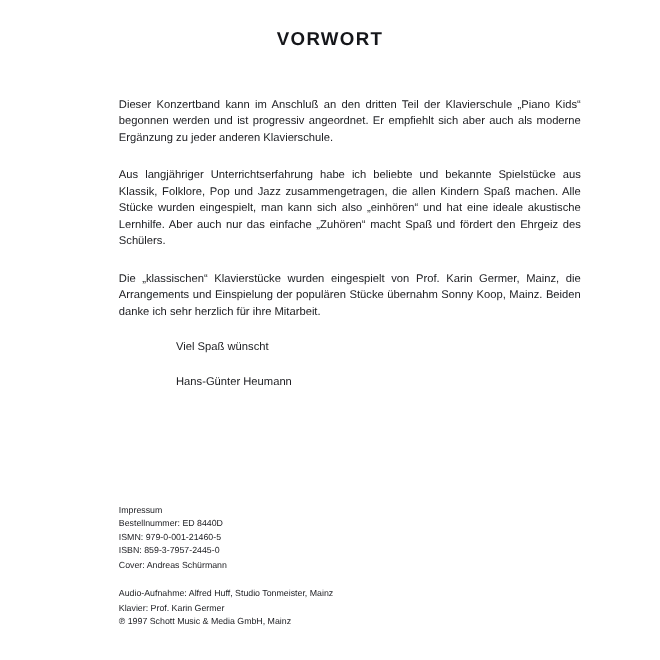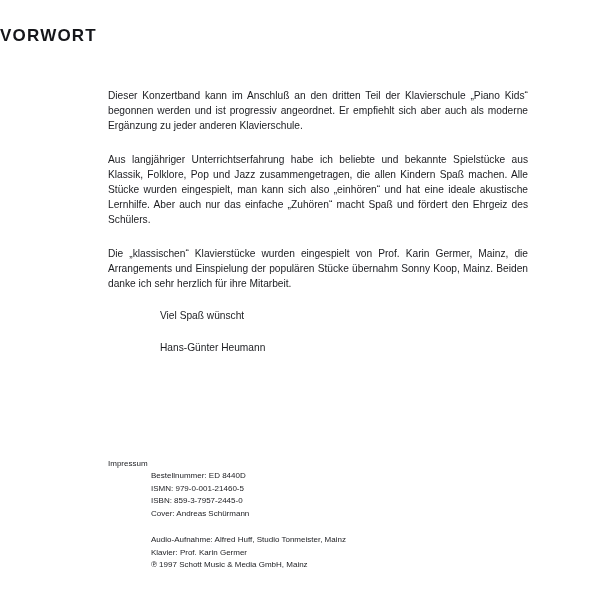--- a/index.html
+++ b/index.html
@@ -14,20 +14,21 @@
     color: #1a1a1a;
     overflow: hidden;
   }
   .page {
     position: relative;
     width: 600px;
     height: 600px;
     box-sizing: border-box;
   }
   .title {
+    text-align: center;
     font-size: 17px;
     letter-spacing: 1.2px;
     font-weight: 700;
     color: #15161a;
     margin: 26px 0 0 0;
   }
   .body-block {
     position: absolute;
     left: 108px;
     right: 72px;
@@ -118,21 +119,20 @@
   .imp-head {
     font-size: 8px;
     line-height: 12px;
     color: #1b1c20;
   }
   .imp-group {
     font-size: 8px;
     line-height: 12.5px;
     color: #1b1c20;
     margin-bottom: 14px;
-    margin-left: 43px;
   }
   .imp-group div {
     white-space: pre;
   }
 </style>
 </head>
 <body>
 
 <div class="page">
 

